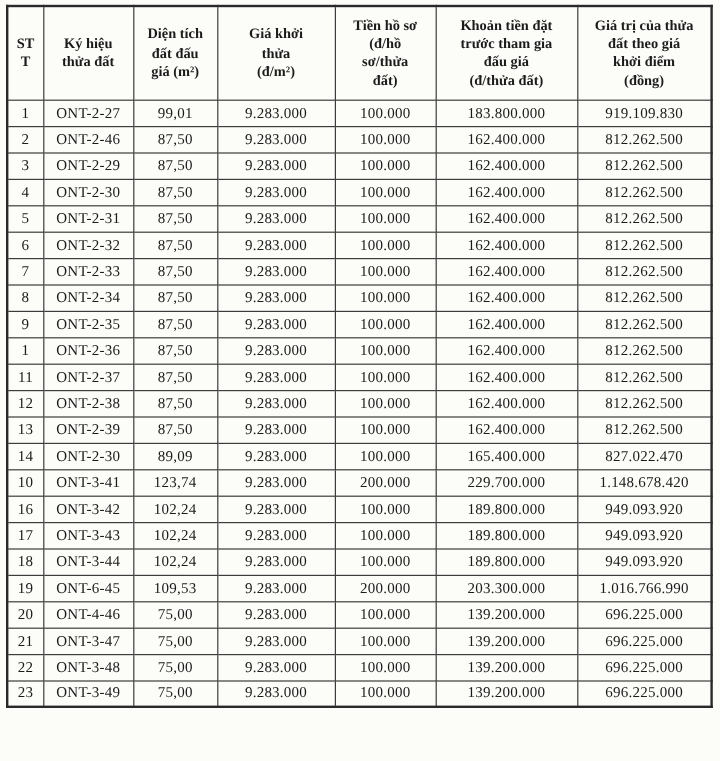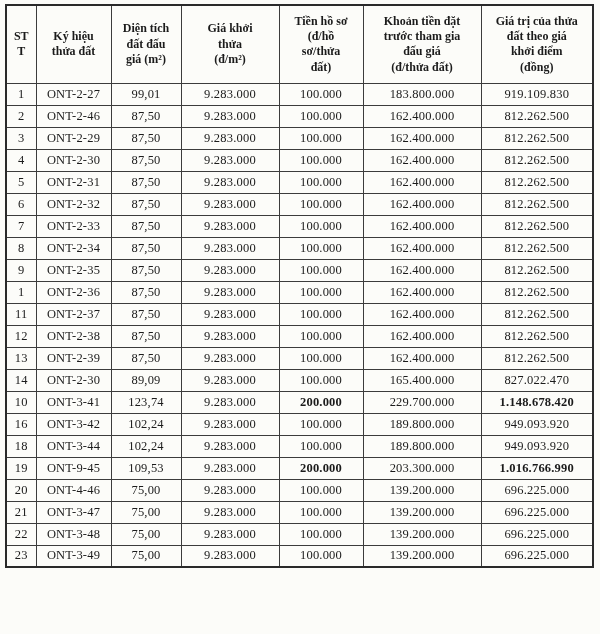--- a/index.html
+++ b/index.html
@@ -36,21 +36,21 @@
     font-weight: bold;
     line-height: 1.28;
     white-space: pre-line;
     padding: 2px 1px;
   }
   table.auction td {
     height: 22px;
     font-size: 12.5px;
     letter-spacing: 0.2px;
   }
-  td.bold { font-weight: bold; }
+  td.bold { font-weight: normal; }
   td[data-field="stt"] { font-size: 12px; }
 </style>
 </head>
 <body>
 
 <div class="page">
   <table class="auction">
     <colgroup>
       <col style="width:30px">
       <col style="width:75px">
@@ -225,31 +225,40 @@
         <tr>
     <td data-field="stt">16</td>
     <td data-field="code">ONT-3-42</td>
     <td data-field="area">102,24</td>
     <td data-field="price">9.283.000</td>
     <td data-field="fee">100.000</td>
     <td data-field="deposit">189.800.000</td>
     <td data-field="value">949.093.920</td>
   </tr>
         <tr>
+    <td data-field="stt">17</td>
+    <td data-field="code">ONT-3-43</td>
+    <td data-field="area">102,24</td>
+    <td data-field="price">9.283.000</td>
+    <td data-field="fee">100.000</td>
+    <td data-field="deposit">189.800.000</td>
+    <td data-field="value">949.093.920</td>
+  </tr>
+        <tr>
     <td data-field="stt">18</td>
     <td data-field="code">ONT-3-44</td>
     <td data-field="area">102,24</td>
     <td data-field="price">9.283.000</td>
     <td data-field="fee">100.000</td>
     <td data-field="deposit">189.800.000</td>
     <td data-field="value">949.093.920</td>
   </tr>
         <tr>
     <td data-field="stt">19</td>
-    <td data-field="code">ONT-9-45</td>
+    <td data-field="code">ONT-6-45</td>
     <td data-field="area">109,53</td>
     <td data-field="price">9.283.000</td>
     <td data-field="fee" class="bold">200.000</td>
     <td data-field="deposit">203.300.000</td>
     <td data-field="value" class="bold">1.016.766.990</td>
   </tr>
         <tr>
     <td data-field="stt">20</td>
     <td data-field="code">ONT-4-46</td>
     <td data-field="area">75,00</td>

